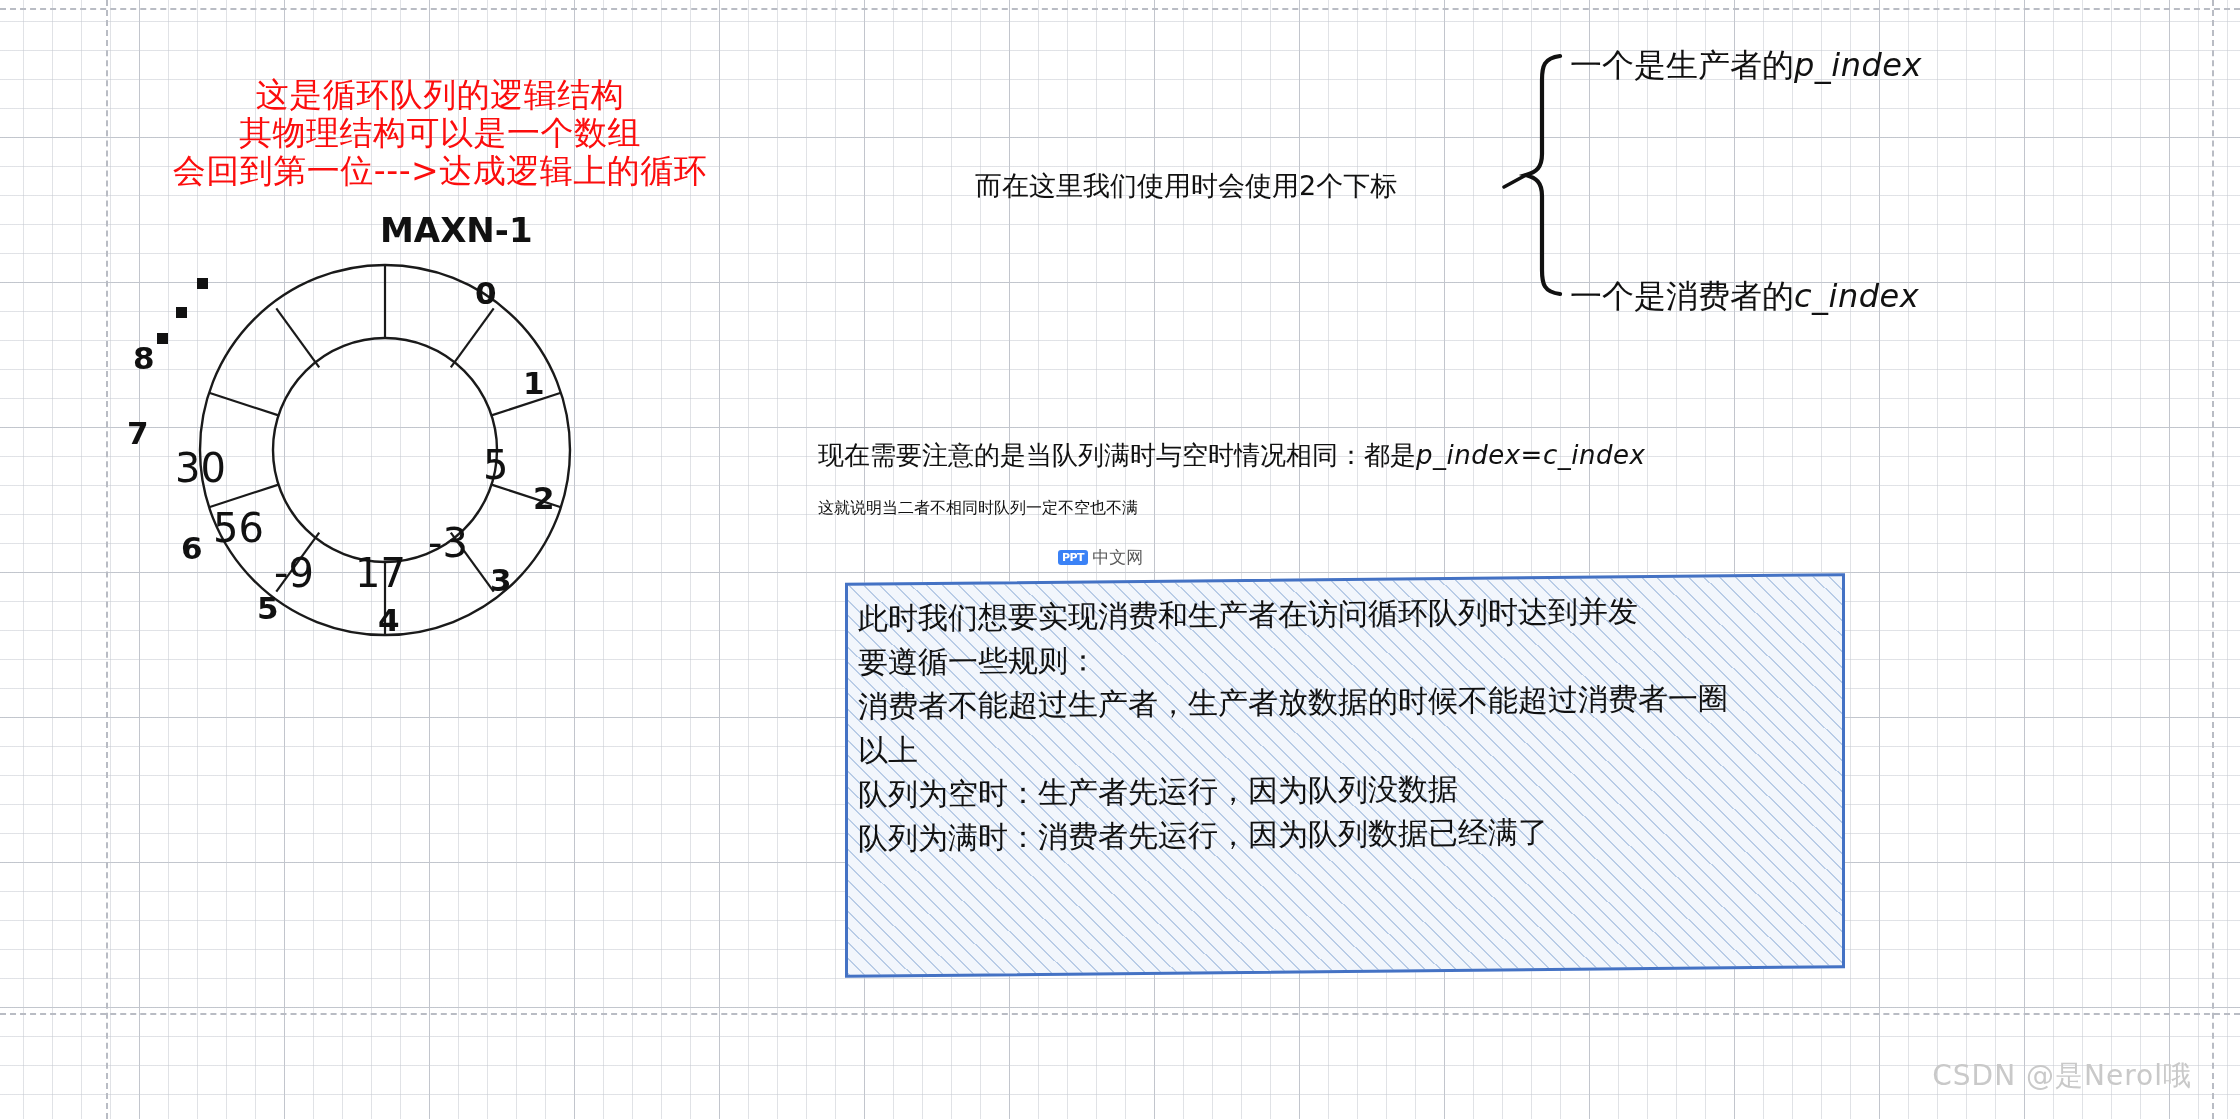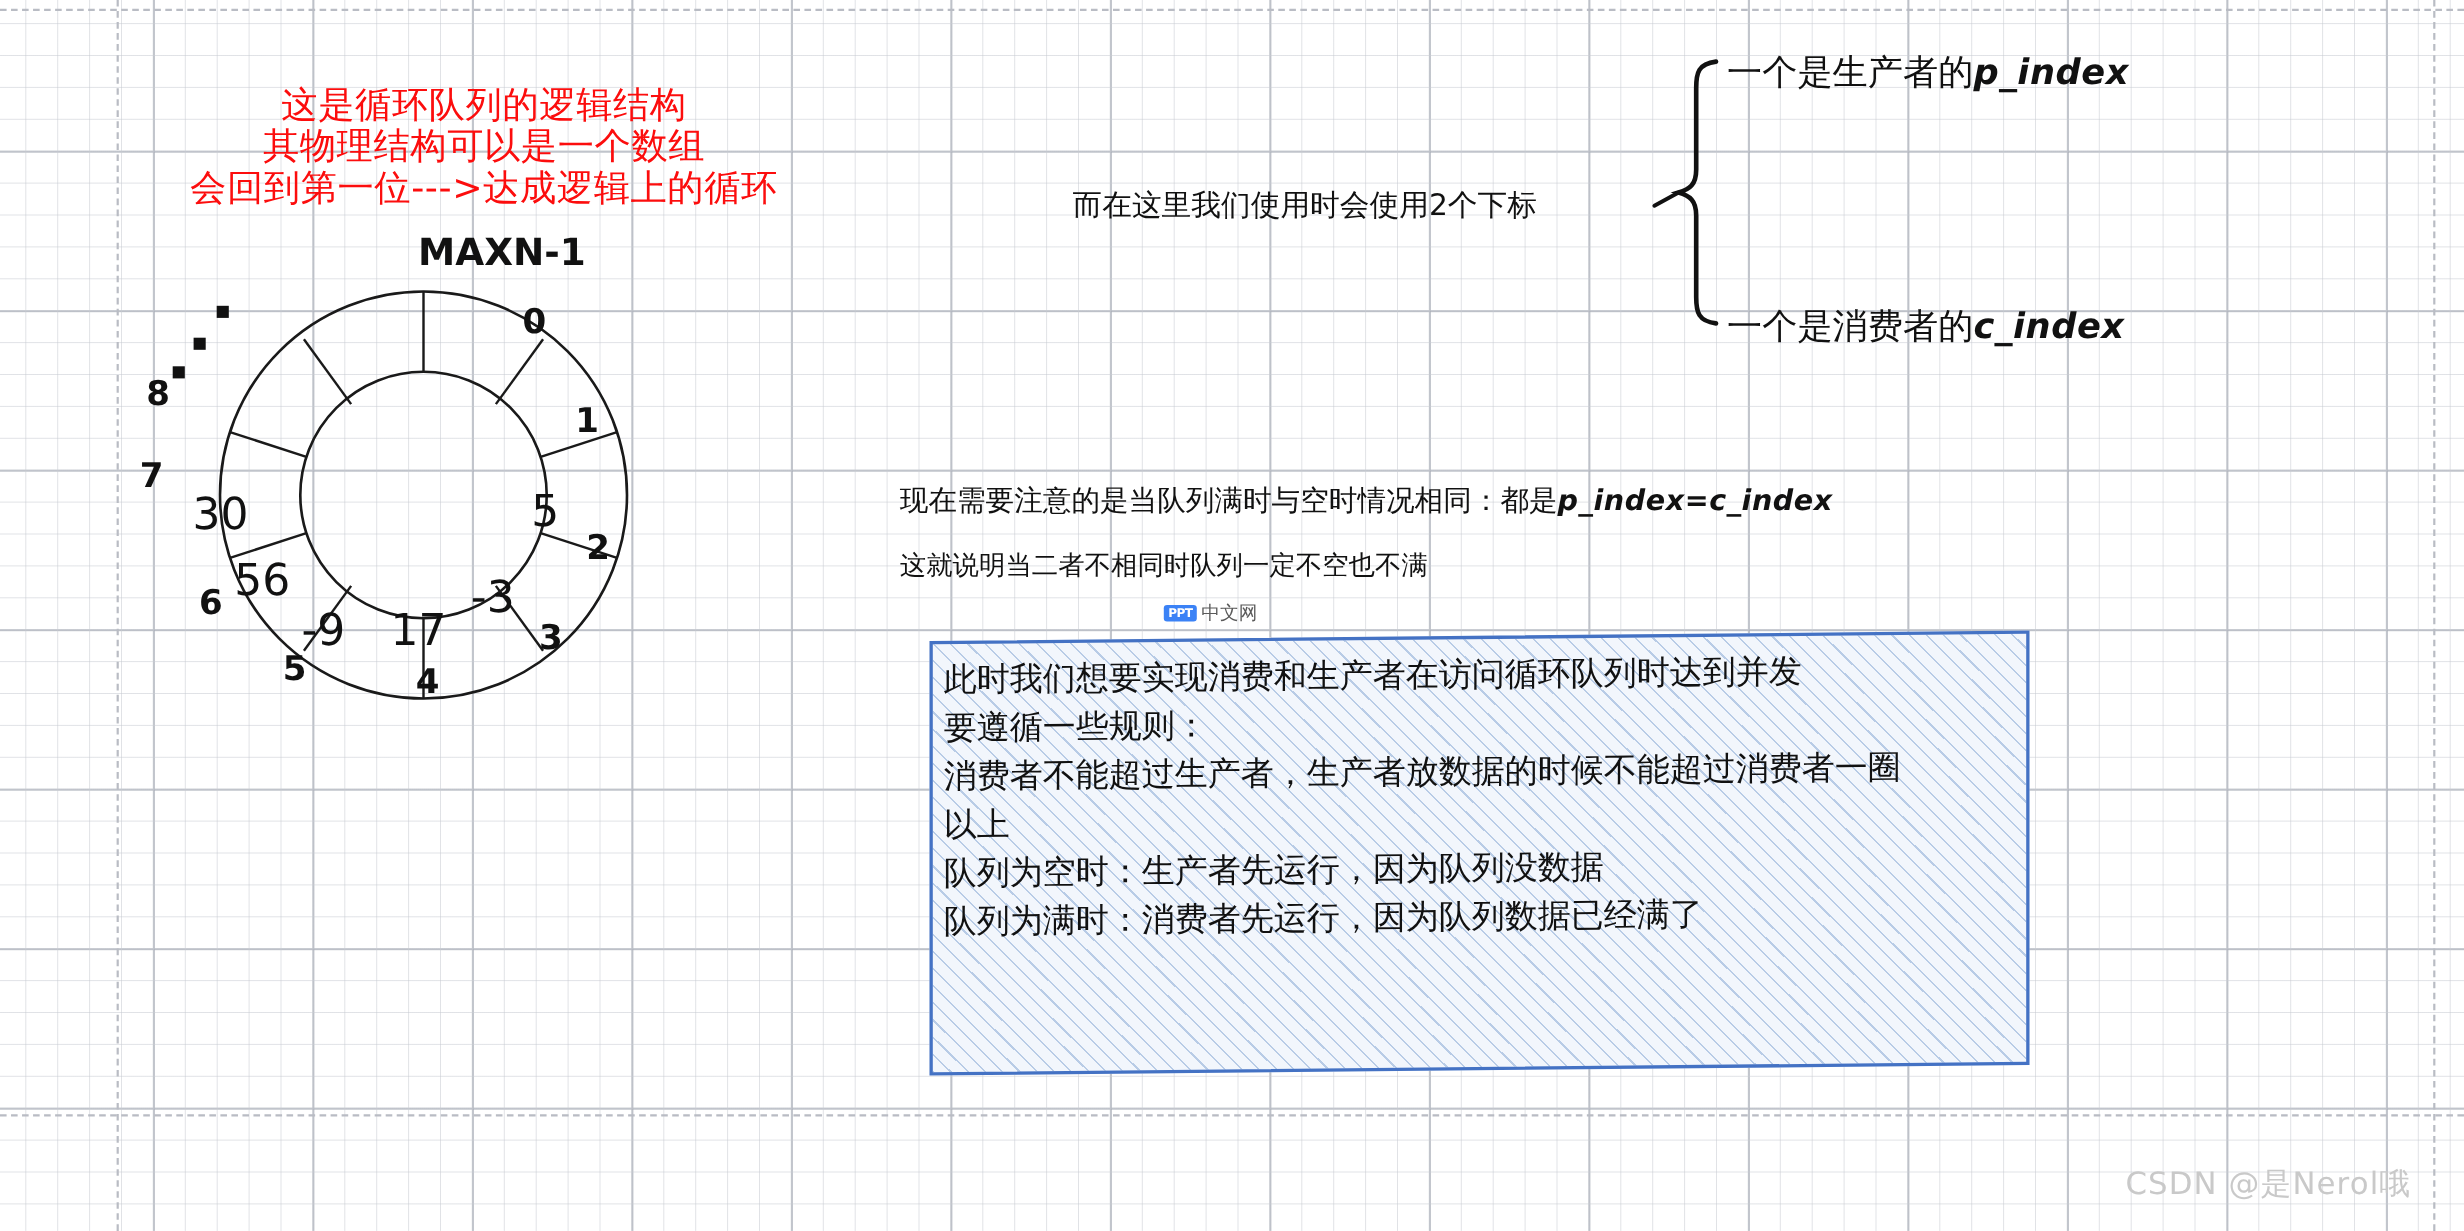--- a/index.html
+++ b/index.html
@@ -65,24 +65,24 @@
 
   
   .blk-text{
     position:absolute;color:#111;
     font-family:"DejaVu Sans","Liberation Sans",sans-serif;
     white-space:nowrap;
   }
   #bracket-label{font-size:27px;left:975px;top:168px;}
   #brace-top-label{font-size:32px;left:1570px;top:44px;}
   #brace-bot-label{font-size:32px;left:1570px;top:275px;}
-  .idx-italic{font-style:italic;letter-spacing:.5px;font-weight:bold;}
+  .idx-italic{font-style:italic;letter-spacing:.5px;}
 
   #note-full-empty{font-size:26px;left:818px;top:438px;}
-  #note-notsame{font-size:24px;left:818px;top:498px;}
+  #note-notsame{font-size:16px;left:818px;top:498px;}
 
   
   #rule-box{
     position:absolute;left:845px;top:578px;width:1000px;height:395px;
     border:3px solid #4472c4;
     background-color:#f2f6fc;
     background-image:repeating-linear-gradient(
        45deg, rgba(104,145,200,.42) 0px, rgba(104,145,200,.42) 1.4px,
        rgba(255,255,255,0) 1.4px, rgba(255,255,255,0) 11px);
     box-sizing:border-box;

